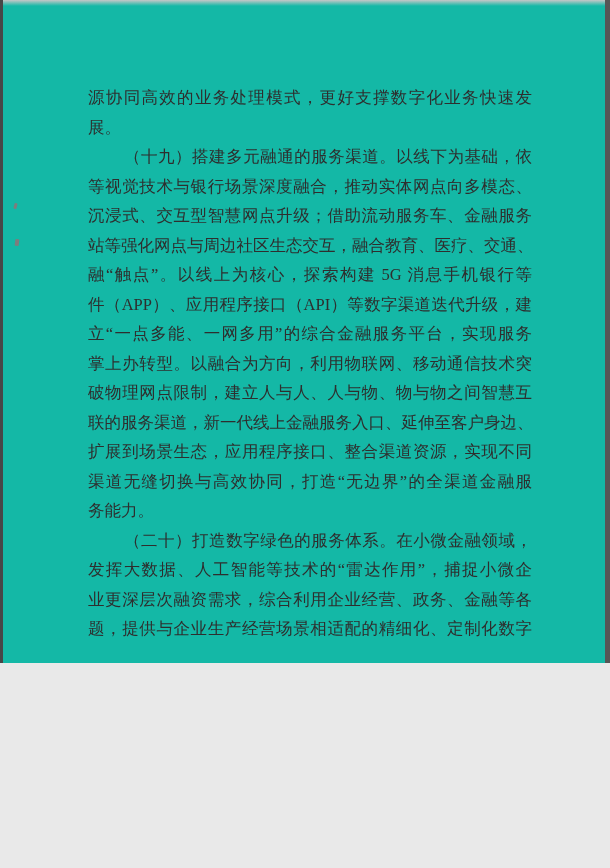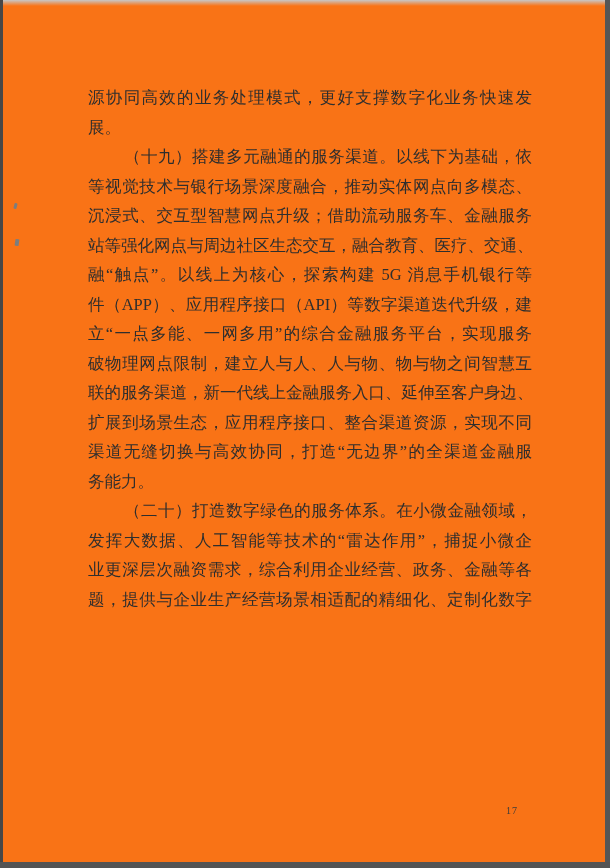--- a/index.html
+++ b/index.html
@@ -3,22 +3,22 @@
 <meta charset="utf-8">
 <style>
   html, body { margin: 0; padding: 0; }
   body {
     width: 610px; height: 868px;
     background: #e9e9e9;
     font-family: "Liberation Serif", "DejaVu Serif", serif;
   }
   .scan-page {
     position: relative;
-    width: 610px; height: 868px;
-    background: #f97316;
+    width: 610px; height: 663px;
+    background: #14b8a6;
     overflow: hidden;
   }
   
   .edge-left   { position: absolute; left: 0; top: 0; width: 3px; height: 868px; background: #474747; }
   .edge-right  { position: absolute; left: 605px; top: 0; width: 5px; height: 868px; background: #565656; }
   .edge-bottom { position: absolute; left: 0; top: 862px; width: 610px; height: 6px; background: #545454; }
   .edge-top    { position: absolute; left: 0; top: 0; width: 610px; height: 6px;
                  background: linear-gradient(to bottom, #c7c7c7 0%, rgba(255,255,255,0) 100%); }
   
   .speck { position: absolute; background: #7d7d7d; border-radius: 1px; }
@@ -70,20 +70,21 @@
   <div class="text-block">
     <div class="line">源协同高效的业务处理模式，更好支撑数字化业务快速发</div>
     <div class="line para-end">展。</div>
     <div class="line indent">（十九）搭建多元融通的服务渠道。以线下为基础，依</div>
     <div class="line">等视觉技术与银行场景深度融合，推动实体网点向多模态、</div>
     <div class="line">沉浸式、交互型智慧网点升级；借助流动服务车、金融服务</div>
     <div class="line">站等强化网点与周边社区生态交互，融合教育、医疗、交通、</div>
     <div class="line">融“触点”。以线上为核心，探索构建 5G 消息手机银行等</div>
     <div class="line">件（APP）、应用程序接口（API）等数字渠道迭代升级，建</div>
     <div class="line">立“一点多能、一网多用”的综合金融服务平台，实现服务</div>
+    <div class="line">掌上办转型。以融合为方向，利用物联网、移动通信技术突</div>
     <div class="line">破物理网点限制，建立人与人、人与物、物与物之间智慧互</div>
     <div class="line">联的服务渠道，新一代线上金融服务入口、延伸至客户身边、</div>
     <div class="line">扩展到场景生态，应用程序接口、整合渠道资源，实现不同</div>
     <div class="line">渠道无缝切换与高效协同，打造“无边界”的全渠道金融服</div>
     <div class="line para-end">务能力。</div>
     <div class="line indent">（二十）打造数字绿色的服务体系。在小微金融领域，</div>
     <div class="line">发挥大数据、人工智能等技术的“雷达作用”，捕捉小微企</div>
     <div class="line">业更深层次融资需求，综合利用企业经营、政务、金融等各</div>
     <div class="line">题，提供与企业生产经营场景相适配的精细化、定制化数字</div>
   </div>

